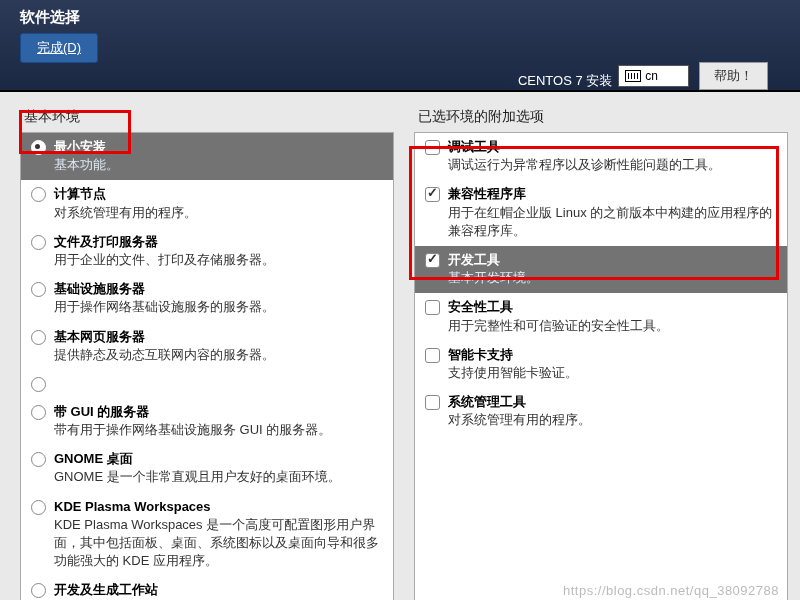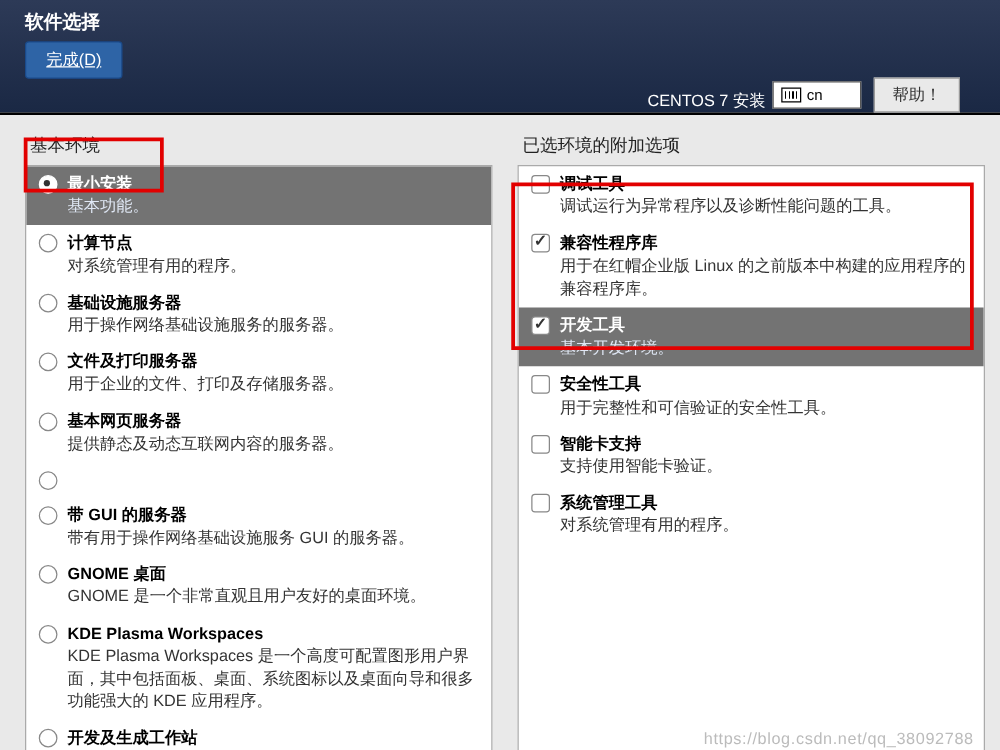--- a/index.html
+++ b/index.html
@@ -75,29 +75,29 @@
           <div class="item">
             <div class="ctrl radio"></div>
             <div class="item-text">
               <div class="item-title">计算节点</div>
               <div class="item-desc">对系统管理有用的程序。</div>
             </div>
           </div>
           <div class="item">
             <div class="ctrl radio"></div>
             <div class="item-text">
-              <div class="item-title">基础设施服务器</div>
-              <div class="item-desc">用于操作网络基础设施服务的服务器。</div>
+              <div class="item-title">文件及打印服务器</div>
+              <div class="item-desc">用于企业的文件、打印及存储服务器。</div>
             </div>
           </div>
           <div class="item">
             <div class="ctrl radio"></div>
             <div class="item-text">
-              <div class="item-title">文件及打印服务器</div>
-              <div class="item-desc">用于企业的文件、打印及存储服务器。</div>
+              <div class="item-title">基础设施服务器</div>
+              <div class="item-desc">用于操作网络基础设施服务的服务器。</div>
             </div>
           </div>
           <div class="item">
             <div class="ctrl radio"></div>
             <div class="item-text">
               <div class="item-title">基本网页服务器</div>
               <div class="item-desc">提供静态及动态互联网内容的服务器。</div>
             </div>
           </div>
           <div class="item">

